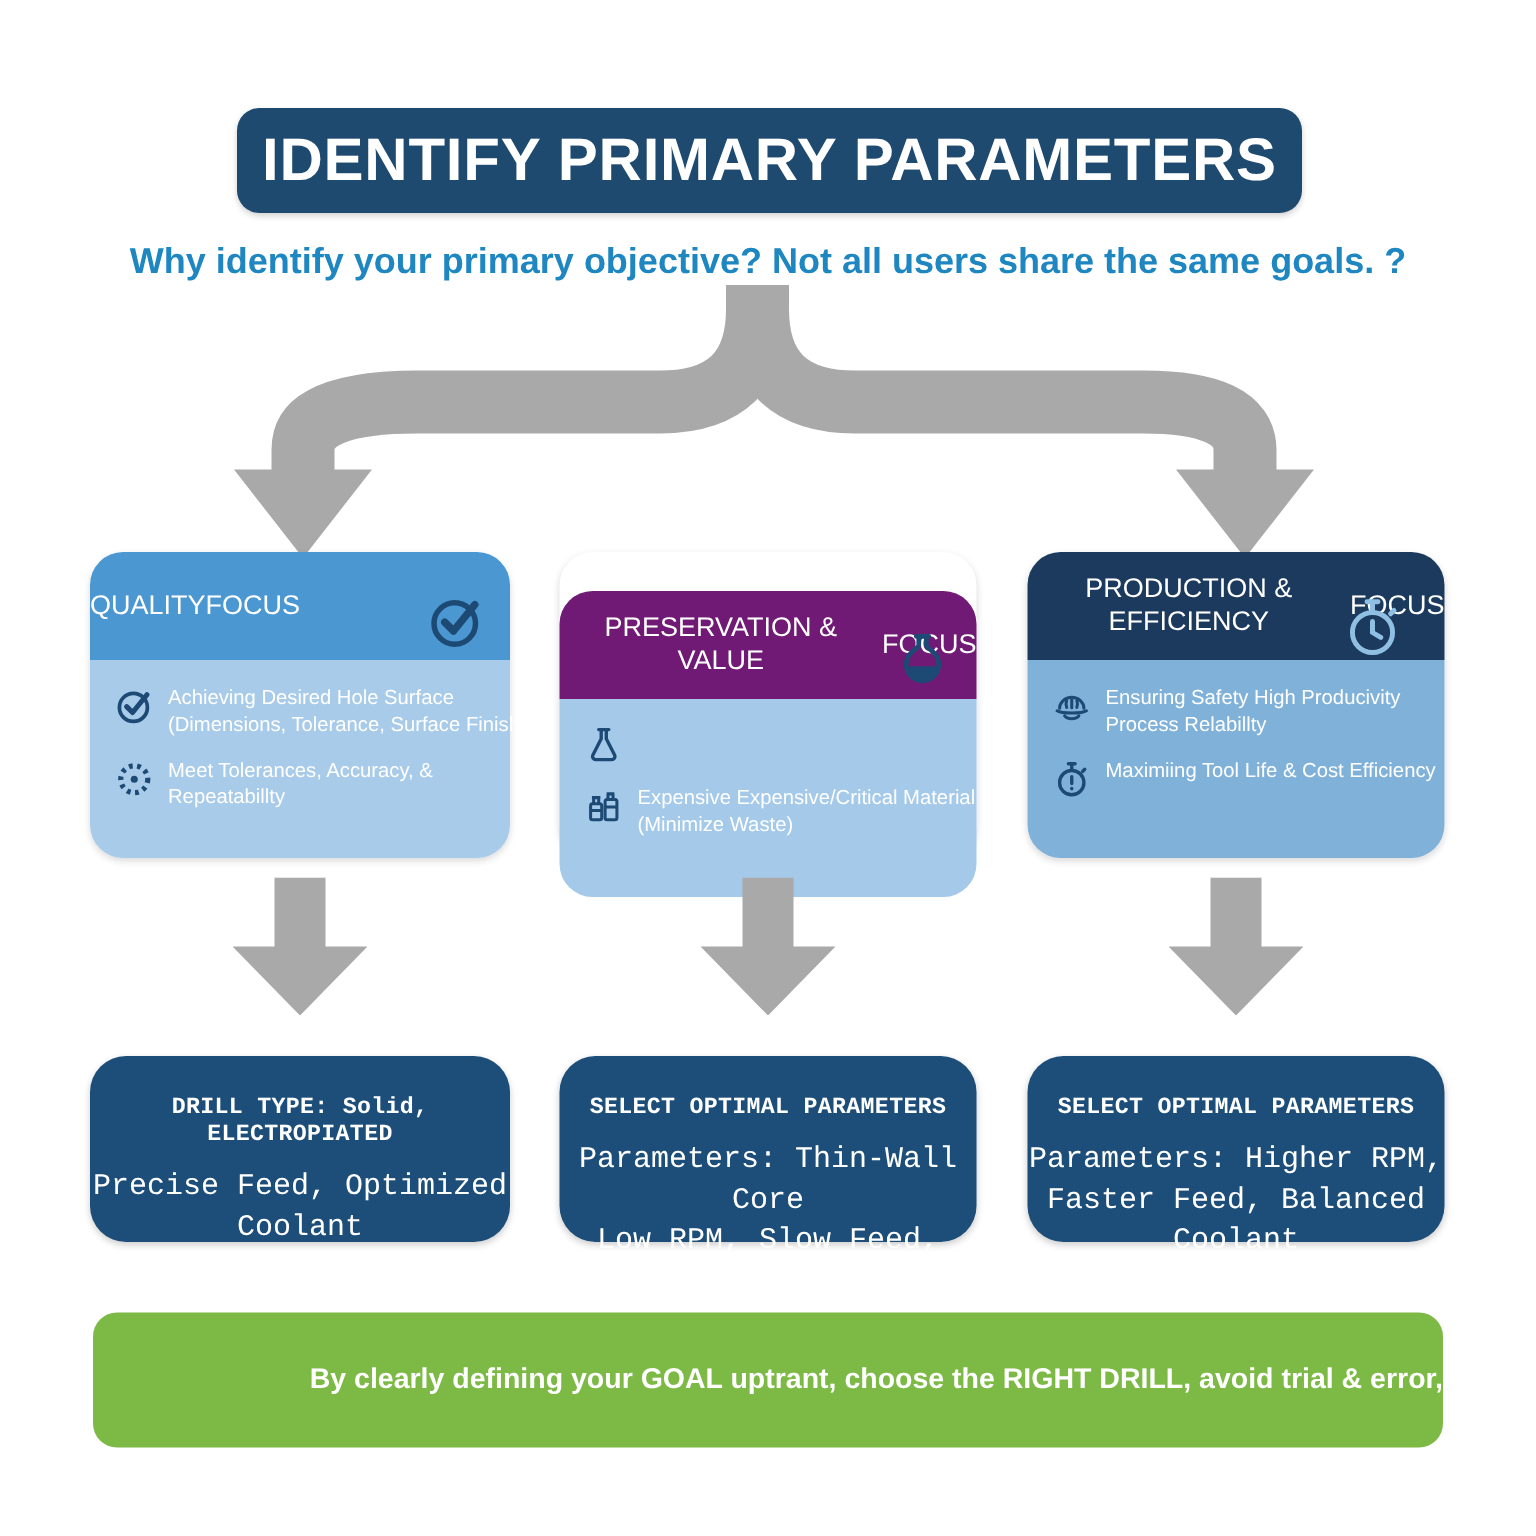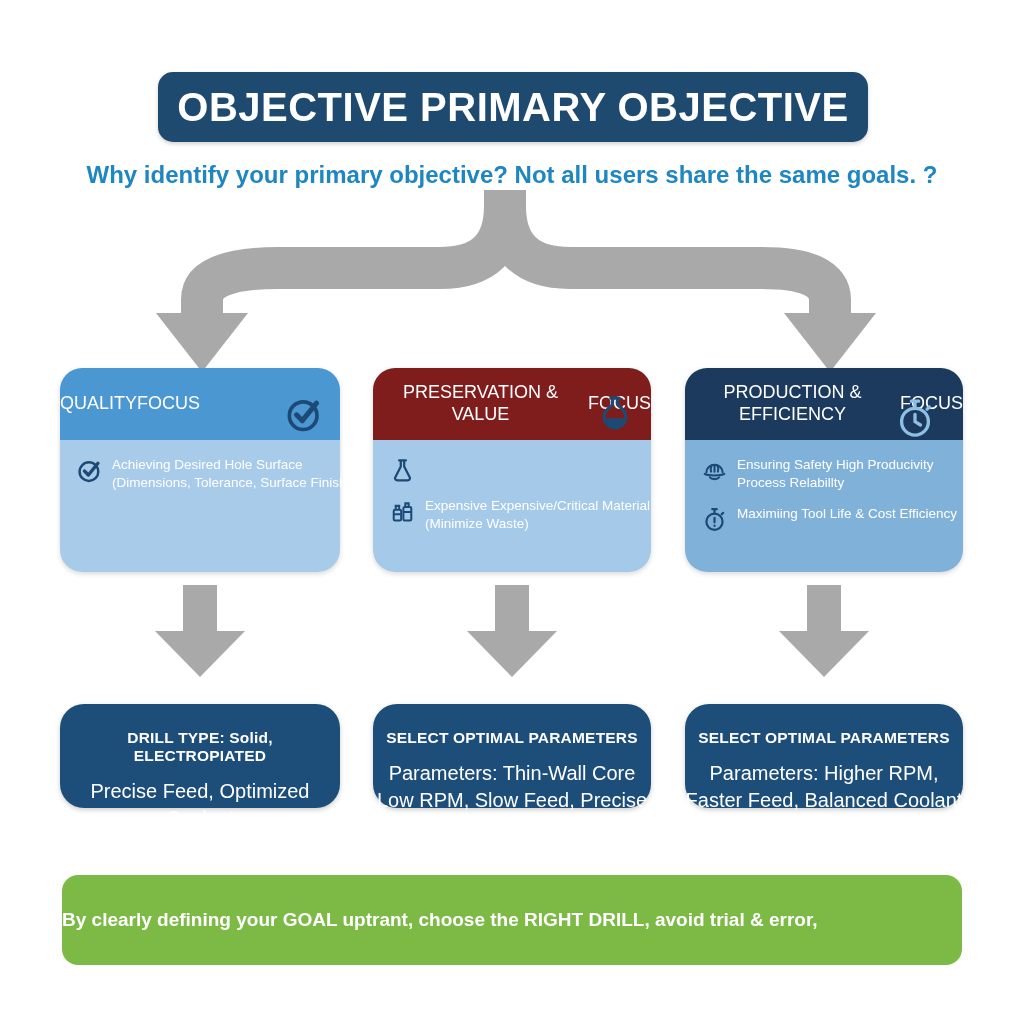--- a/index.html
+++ b/index.html
@@ -37,64 +37,65 @@
     position:relative; height:72px; border-radius:22px 22px 0 0;
     display:flex; flex-direction:row; align-items:center; justify-content:flex-start;
     color:#ffffff; font-weight:normal; font-size:18px; line-height:1.2; text-align:center;
   }
   .focus-body {
     height:132px; border-radius:0 0 22px 22px;
     padding:16px 0 0 16px;
   }
   .fb1 .focus-header { background:#4b97d1; }
   .fb1 .focus-body   { background:#a8cbe9; }
-  .fb2 .focus-header { background:#7f1d1d; }
+  .fb2 .focus-header { background:#701a75;margin-top:26px; }
   .fb2 .focus-body   { background:#a5c9e9; }
   .fb3 .focus-header { background:#1b3a5d; }
   .fb3 .focus-body   { background:#80b1d9; }
 
   .header-icon {
     position:absolute; right:16px; bottom:6px; width:40px; height:40px;
     color:#1d4a75;
   }
   .fb3 .header-icon { color:#8fc0e4; right:26px; bottom:0px; width:44px; height:44px; }
 
   .bullet { display:flex; align-items:flex-start; margin-bottom:13px; }
   .bullet-icon { flex:0 0 27px; width:27px; height:27px; color:#1d4a75; margin-right:9px; margin-top:1px; }
   .bullet-text {
     color:#ffffff; font-size:13.5px; line-height:1.32; white-space:nowrap;
   }
   .bullet-text span { display:block; }
 
   
   .param-box {
-    top:704px; height:104px; background:#1d4e79; border-radius:24px;
+    top:704px; height:124px; background:#1d4e79; border-radius:24px;
     color:#ffffff; text-align:center; padding-top:25px;
     box-shadow:0 2px 5px rgba(0,0,0,0.2);
+    font-family:Liberation Mono, monospace;
   }
   .param-title { font-weight:bold; font-size:15.5px; letter-spacing:0.2px; }
   .param-lines { margin-top:13px; font-size:20px; line-height:1.35; }
 
   
   .banner {
     left:62px; top:875px; width:900px; height:90px;
     background:#7cba45; border-radius:16px;
-    display:flex; flex-direction:column; align-items:flex-start; justify-content:center;
+    display:flex; flex-direction:column; align-items:flex-end; justify-content:center;
     color:#ffffff; font-weight:bold; font-size:19px; line-height:1.45; text-align:center;
   }
 
   svg { display:block; width:100%; height:100%; }
 </style>
 </head>
 <body>
 
 <div id="canvas">
 
   <div class="abs main-header">
-    <span>OBJECTIVE PRIMARY OBJECTIVE</span>
+    <span>IDENTIFY PRIMARY PARAMETERS</span>
   </div>
 
   <div class="abs subtitle">Why identify your primary objective? Not all users share the same goals. ?</div>
 
   <div class="abs branch-arrow" style="width:760px;height:188px;">
     <svg viewBox="0 0 760 188">
       <path d="M 365 2 L 365 18 Q 365 80 300 80 L 138 80 Q 62 80 62 112 L 62 128" fill="none" stroke="#a9a9a9" stroke-width="42"></path>
       <path d="M 365 2 L 365 18 Q 365 80 430 80 L 622 80 Q 690 80 690 112 L 690 128" fill="none" stroke="#a9a9a9" stroke-width="42"></path>
       <polygon points="16,125 108,125 62,184" fill="#a9a9a9"></polygon>
       <polygon points="644,125 736,125 690,184" fill="#a9a9a9"></polygon>
@@ -116,20 +117,32 @@
       <div class="bullet">
         <span class="bullet-icon">
           <svg viewBox="0 0 24 24">
             <circle cx="11.5" cy="13" r="8.3" fill="none" stroke="currentColor" stroke-width="2.2"></circle>
             <path d="M7.5 12.5 L11 16 L19.5 5.5" fill="none" stroke="currentColor" stroke-width="3" stroke-linecap="round" stroke-linejoin="round"></path>
           </svg>
         </span>
         <div class="bullet-text">
           <span>Achieving Desired Hole Surface</span>
           <span>(Dimensions, Tolerance, Surface Finish)</span>
+        </div>
+      </div>
+      <div class="bullet">
+        <span class="bullet-icon">
+          <svg viewBox="0 0 24 24">
+            <circle cx="12" cy="12" r="8" fill="none" stroke="currentColor" stroke-width="3.1" stroke-dasharray="2.2 2.7"></circle>
+            <circle cx="12" cy="12" r="2.1" fill="currentColor"></circle>
+          </svg>
+        </span>
+        <div class="bullet-text">
+          <span>Meet Tolerances, Accuracy, &amp;</span>
+          <span>Repeatabillty</span>
         </div>
       </div>
     </div>
   </div>
 
   <div class="abs focus-box fb2" style="left:373px;width:278px;">
     <div class="focus-header">
       <span>PRESERVATION &amp; VALUE</span>
       <span>FOCUS</span>
       <span class="header-icon">

